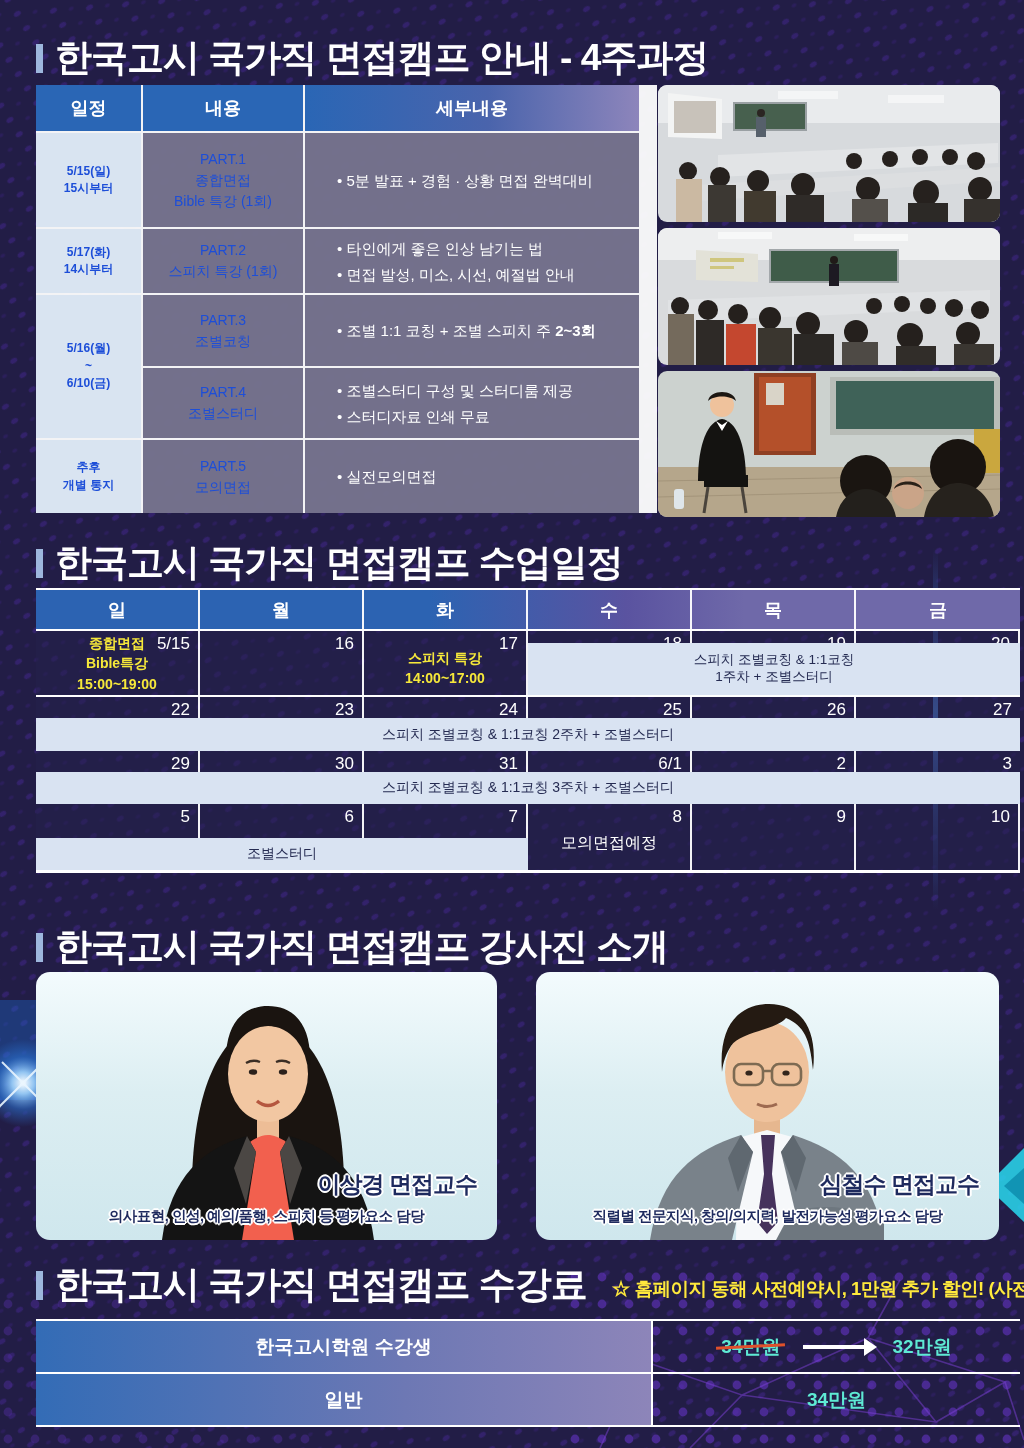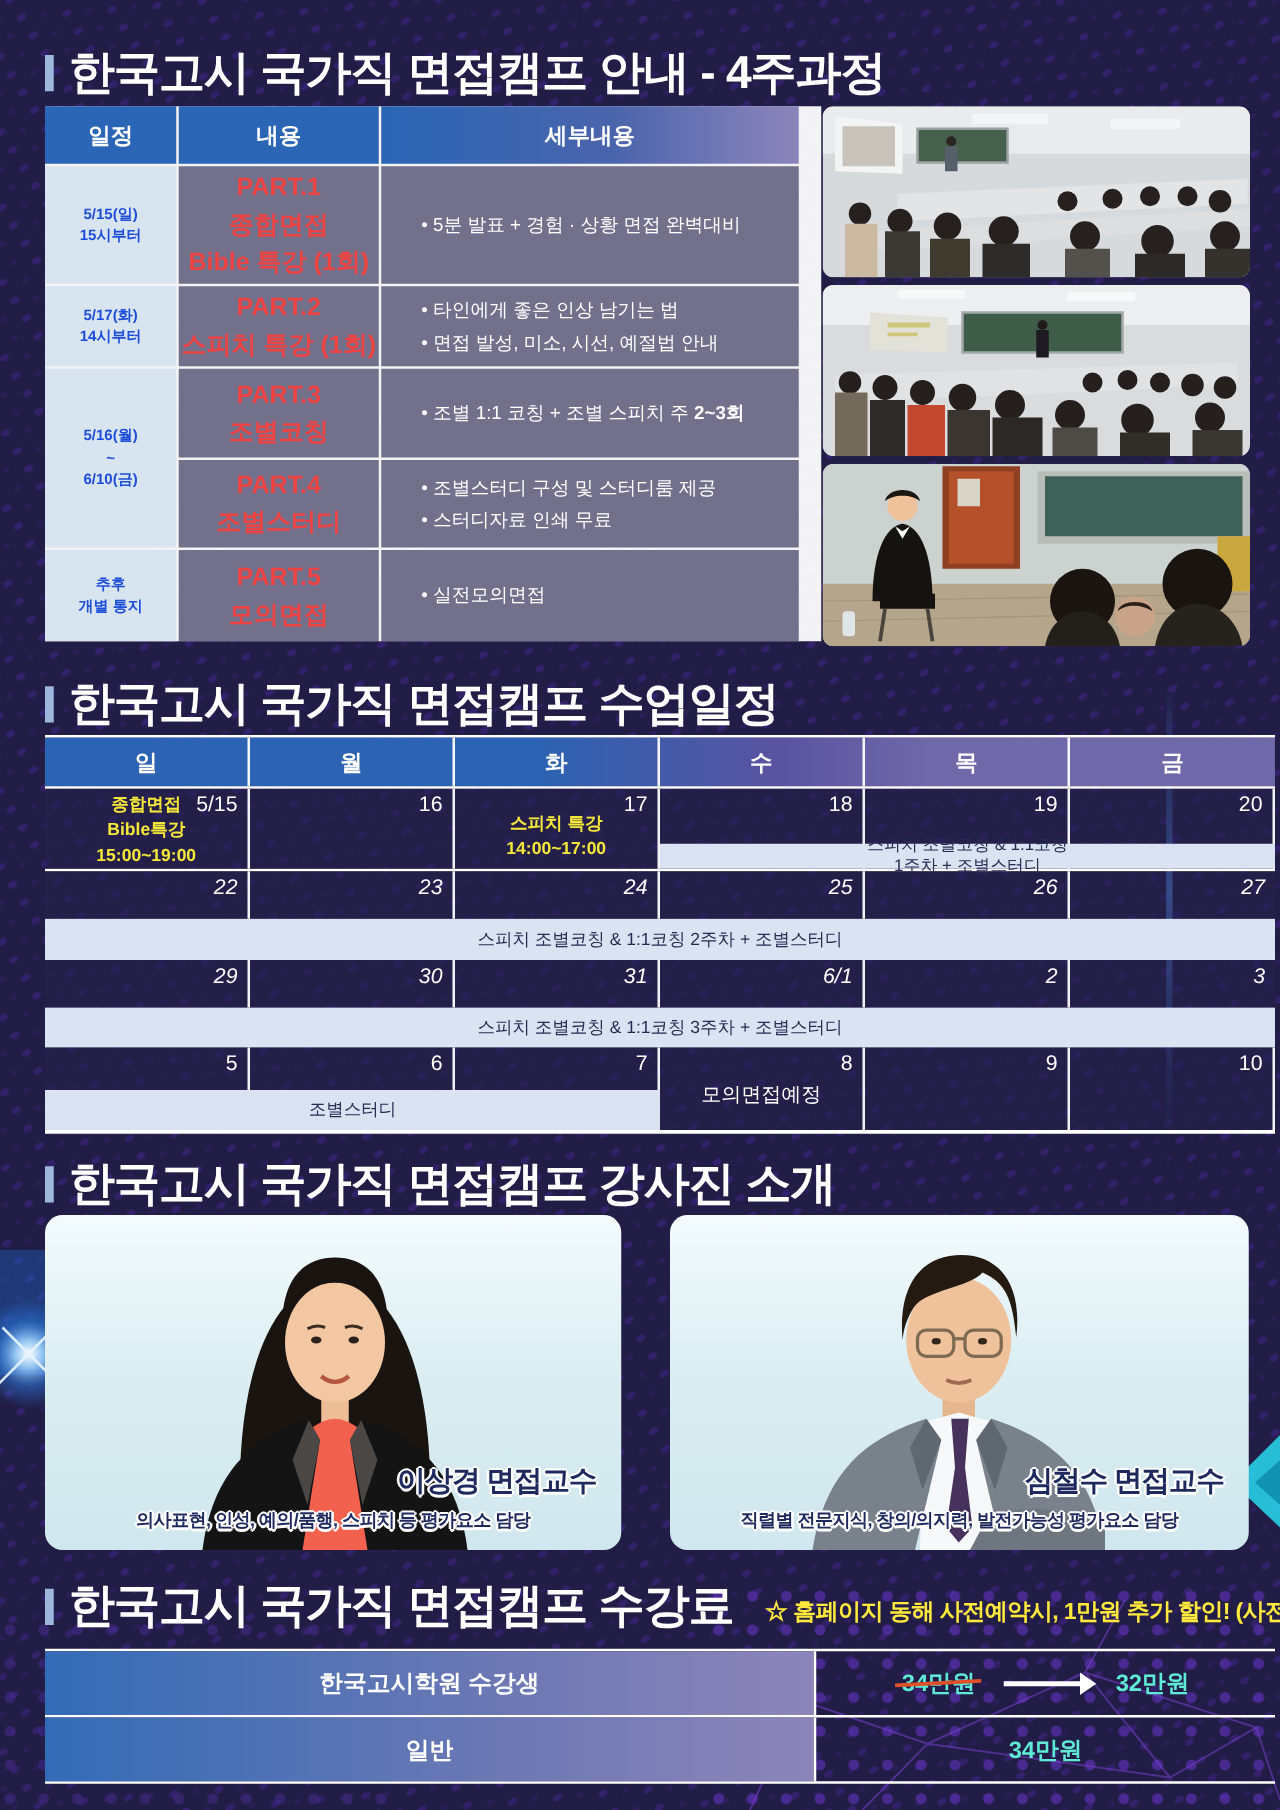--- a/index.html
+++ b/index.html
@@ -14,21 +14,21 @@
   .sec-title h2{margin:0;color:#ffffff;font-size:37px;font-weight:bold;letter-spacing:-1px;white-space:nowrap;}
   .promo{color:#ffe93c;font-size:18.5px;font-weight:bold;margin-left:13px;padding-top:7px;white-space:nowrap;letter-spacing:-0.5px;}
 
   
   .t1{display:grid;grid-template-columns:105px 160px 334px;grid-template-rows:46px 94px 64px 71px 70px 73px;
       gap:2px;background:rgba(255,255,255,0.95);width:621px;}
   .t1 div{box-sizing:border-box;}
   .t1 .hcell{display:flex;align-items:center;justify-content:center;color:#fff;font-size:18px;font-weight:bold;background:#2a66b5;}
   .t1 .hcell.grad{background:linear-gradient(90deg,#2a66b5 0%,#4a64ac 55%,#8d85bb 100%);}
   .t1 .sched{background:#d9e4f1;color:#1d4ed8;font-size:12px;font-weight:bold;display:flex;align-items:center;justify-content:center;text-align:center;white-space:pre-line;line-height:1.45;}
-  .t1 .part{background:rgba(36,31,74,0.62);color:#ef4444;font-size:20px;display:flex;align-items:center;justify-content:center;text-align:center;white-space:pre-line;line-height:1.5;font-weight:bold;}
+  .t1 .part{background:rgba(36,31,74,0.62);color:#1d4ed8;font-size:14px;display:flex;align-items:center;justify-content:center;text-align:center;white-space:pre-line;line-height:1.5;}
   .t1 .det{background:rgba(36,31,74,0.62);color:#fff;font-size:15px;display:flex;flex-direction:column;justify-content:center;gap:5px;padding-left:32px;line-height:1.4;}
   .t1 .span2{grid-row:4 / span 2;}
   .t1 b{font-weight:bold;}
 
   
   .photos{display:flex;flex-direction:column;gap:6px;width:342px;}
   .photo{border-radius:9px;overflow:hidden;line-height:0;}
 
   
   .cal{width:984px;}
@@ -37,21 +37,21 @@
   .cal-head div{width:164px;box-sizing:border-box;display:flex;align-items:center;justify-content:center;color:#fff;font-size:18px;font-weight:bold;border-right:2px solid rgba(255,255,255,0.95);}
   .cal-head div:last-child{border-right:none;}
   .cal-row{display:flex;position:relative;}
   .cal-cell{position:relative;width:164px;box-sizing:border-box;background:rgba(37,32,76,0.55);border-right:2px solid rgba(255,255,255,0.95);}
   .cal-cell:last-child{border-right:none;}
   .cal-date{position:absolute;top:3px;right:8px;color:#fff;font-size:17px;}
   .cal-event{color:#f6e83a;font-size:14px;font-weight:bold;text-align:center;white-space:pre-line;line-height:1.45;padding-top:2px;}
   .cal-event.tue{padding-top:17px;}
   .cal-event.wed{color:#fff;font-weight:normal;font-size:16px;padding-top:27px;}
   .w1{height:64px;border-bottom:2px solid #fff;}
-  .wdate{height:38px;font-style:italic;}
+  .wdate{height:21px;}
   .w4{height:66px;border-bottom:3px solid #fff;}
   .band{background:#d9e3f2;color:#252b52;font-size:14px;display:flex;flex-direction:column;align-items:center;justify-content:center;white-space:pre-line;text-align:center;line-height:1.25;}
   .band-full{height:33px;}
   .band-in{position:absolute;bottom:0;z-index:2;}
 
   
   .card{position:absolute;top:0;height:268px;border-radius:14px;overflow:hidden;
         background:linear-gradient(180deg,#f3fbfd 0%,#dceef2 45%,#cfe7ed 100%);}
   .card svg{position:absolute;left:0;top:0;}
   .outline{text-shadow:-2px 0 #fff,2px 0 #fff,0 -2px #fff,0 2px #fff,-1px -1px #fff,1px 1px #fff,-1px 1px #fff,1px -1px #fff;}
@@ -317,21 +317,21 @@
       </div>
       <div class="cal-cell">
           <span class="cal-date">18</span>
         </div>
       <div class="cal-cell">
           <span class="cal-date">19</span>
         </div>
       <div class="cal-cell">
           <span class="cal-date">20</span>
         </div>
-      <div class="band band-in" style="left:492px;width:492px;height:20px;font-size:13.5px;">스피치 조별코칭 &amp; 1:1코칭
+      <div class="band band-in" style="left:492px;width:492px;height:52px;font-size:13.5px;">스피치 조별코칭 &amp; 1:1코칭
 1주차 + 조별스터디</div>
     </div>
 
     <div class="cal-row wdate">
       <div class="cal-cell">
           <span class="cal-date">22</span>
         </div>
       <div class="cal-cell">
           <span class="cal-date">23</span>
         </div>

